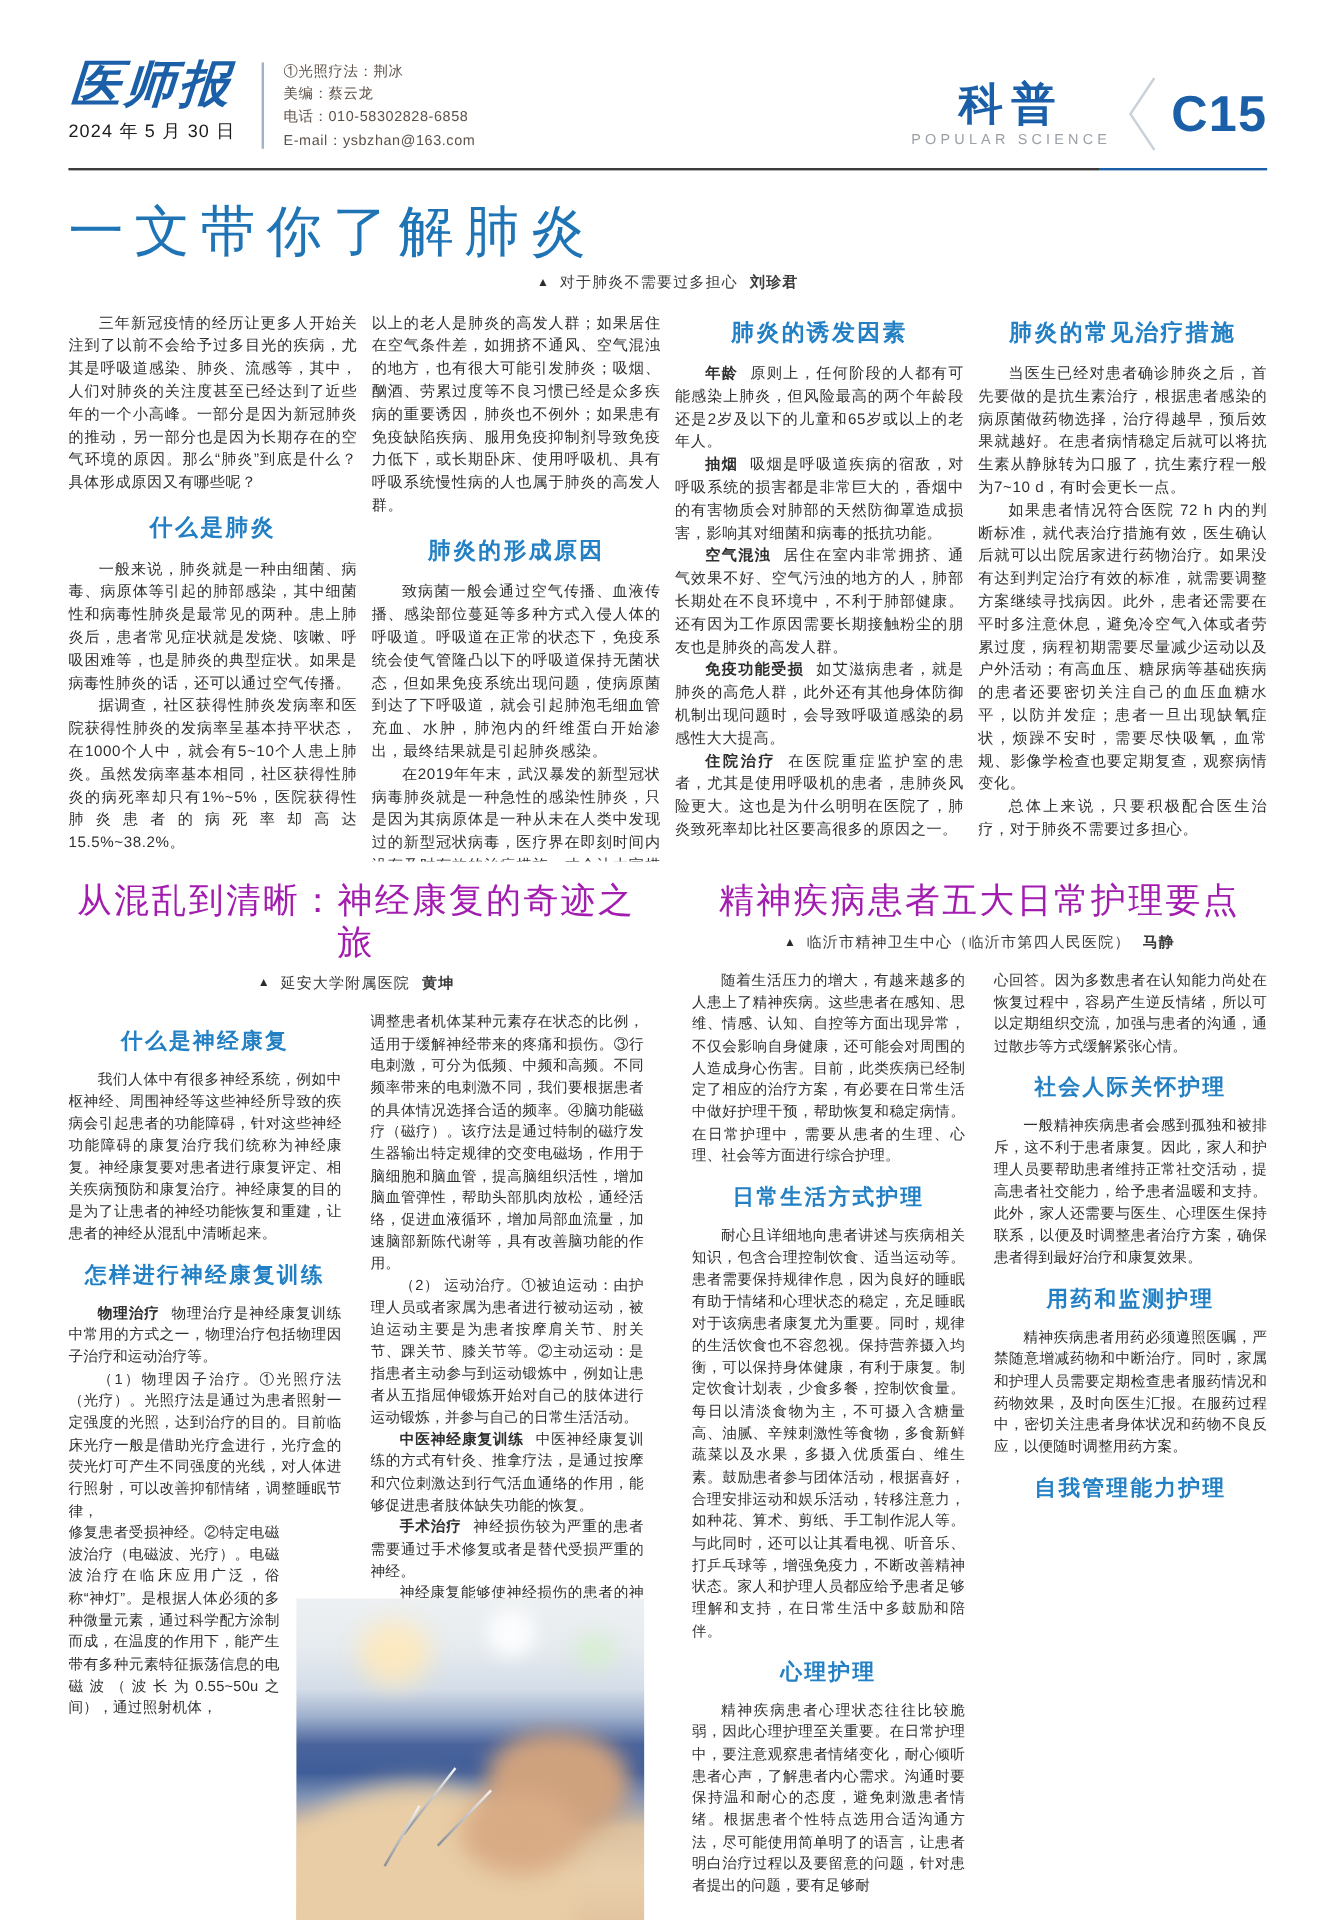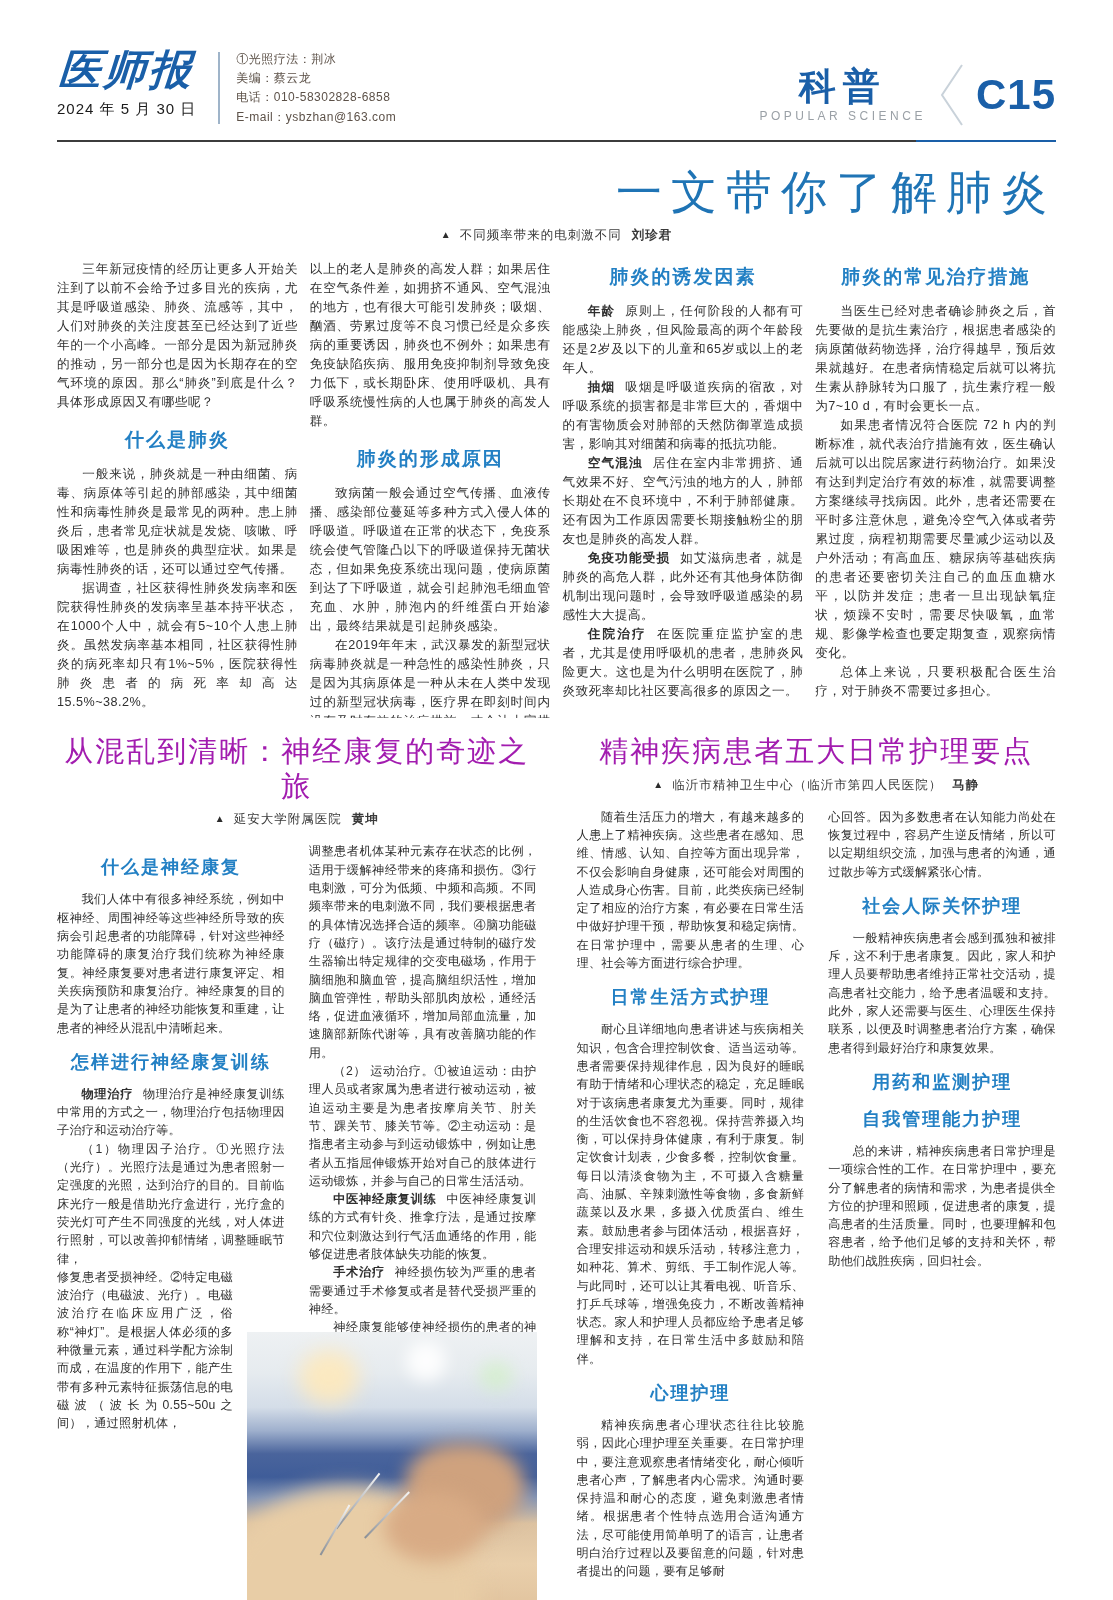--- a/index.html
+++ b/index.html
@@ -36,21 +36,21 @@
   p.bp { margin:0; text-align:justify; text-justify:inter-ideograph; text-indent:2em; }
   p.cont { text-indent:0; }
   .sec-h { color:#2380c4; font-weight:bold; text-align:center; letter-spacing:2px; }
   .lead { font-weight:bold; margin-right:0.8em; }
   .byline { text-align:center; font-size:12.5px; color:#3a3a3a; margin-top:8px; letter-spacing:1px; }
   .byline .tri { font-size:10px; color:#2b2b2b; margin-right:8px; vertical-align:1px; }
   .byline .auth { font-weight:bold; margin-left:10px; }
 
   
   .t-title {
-    text-align:right; margin-top:24px;
+    text-align:left; margin-top:24px;
     font-size:46px; color:#1f74b5; letter-spacing:9px; font-weight:400; line-height:1.15;
   }
   .cols4 { display:flex; gap:12px; margin-top:16px; height:458px; overflow:hidden; }
   .cols4 .col { flex:1; min-width:0; }
   .t-art p.bp { font-size:12.6px; line-height:19px; letter-spacing:0.5px; }
   .t-art .sec-h { font-size:19px; margin:15px 0 12px; }
 
   
   .bottom { display:flex; gap:40px; margin-top:16px; }
   .b-article { flex:1; min-width:0; }
@@ -121,21 +121,21 @@
           <polyline points="26,3 6,33 26,63" fill="none" stroke="#c9d2da" stroke-width="2"></polyline>
         </svg>
         <div class="page-no">C15</div>
       </div>
     </div>
     <div class="header-rule"></div>
 
     <div class="t-art">
       <div class="t-title">一文带你了解肺炎</div>
       <div class="byline">
-        <span class="tri">▲</span><span>不同频率带来的电刺激不同</span><span class="auth">刘珍君</span>
+        <span class="tri">▲</span><span>对于肺炎不需要过多担心</span><span class="auth">刘珍君</span>
       </div>
 
       <div class="cols4">
         <div class="col">
           <p class="bp">三年新冠疫情的经历让更多人开始关注到了以前不会给予过多目光的疾病，尤其是呼吸道感染、肺炎、流感等，其中，人们对肺炎的关注度甚至已经达到了近些年的一个小高峰。一部分是因为新冠肺炎的推动，另一部分也是因为长期存在的空气环境的原因。那么“肺炎”到底是什么？具体形成原因又有哪些呢？</p>
           <div class="sec-h">什么是肺炎</div>
           <p class="bp">一般来说，肺炎就是一种由细菌、病毒、病原体等引起的肺部感染，其中细菌性和病毒性肺炎是最常见的两种。患上肺炎后，患者常见症状就是发烧、咳嗽、呼吸困难等，也是肺炎的典型症状。如果是病毒性肺炎的话，还可以通过空气传播。</p>
           <p class="bp">据调查，社区获得性肺炎发病率和医院获得性肺炎的发病率呈基本持平状态，在1000个人中，就会有5~10个人患上肺炎。虽然发病率基本相同，社区获得性肺炎的病死率却只有1%~5%，医院获得性肺炎患者的病死率却高达15.5%~38.2%。</p>
 
         </div>
@@ -212,21 +212,21 @@
             <div class="sec-h">日常生活方式护理</div>
             <p class="bp">耐心且详细地向患者讲述与疾病相关知识，包含合理控制饮食、适当运动等。患者需要保持规律作息，因为良好的睡眠有助于情绪和心理状态的稳定，充足睡眠对于该病患者康复尤为重要。同时，规律的生活饮食也不容忽视。保持营养摄入均衡，可以保持身体健康，有利于康复。制定饮食计划表，少食多餐，控制饮食量。每日以清淡食物为主，不可摄入含糖量高、油腻、辛辣刺激性等食物，多食新鲜蔬菜以及水果，多摄入优质蛋白、维生素。鼓励患者参与团体活动，根据喜好，合理安排运动和娱乐活动，转移注意力，如种花、算术、剪纸、手工制作泥人等。与此同时，还可以让其看电视、听音乐、打乒乓球等，增强免疫力，不断改善精神状态。家人和护理人员都应给予患者足够理解和支持，在日常生活中多鼓励和陪伴。</p>
             <div class="sec-h">心理护理</div>
             <p class="bp">精神疾病患者心理状态往往比较脆弱，因此心理护理至关重要。在日常护理中，要注意观察患者情绪变化，耐心倾听患者心声，了解患者内心需求。沟通时要保持温和耐心的态度，避免刺激患者情绪。根据患者个性特点选用合适沟通方法，尽可能使用简单明了的语言，让患者明白治疗过程以及要留意的问题，针对患者提出的问题，要有足够耐</p>
           </div>
           <div class="col">
             <p class="bp cont">心回答。因为多数患者在认知能力尚处在恢复过程中，容易产生逆反情绪，所以可以定期组织交流，加强与患者的沟通，通过散步等方式缓解紧张心情。</p>
             <div class="sec-h">社会人际关怀护理</div>
             <p class="bp">一般精神疾病患者会感到孤独和被排斥，这不利于患者康复。因此，家人和护理人员要帮助患者维持正常社交活动，提高患者社交能力，给予患者温暖和支持。此外，家人还需要与医生、心理医生保持联系，以便及时调整患者治疗方案，确保患者得到最好治疗和康复效果。</p>
             <div class="sec-h">用药和监测护理</div>
+            <p class="bp">精神疾病患者用药必须遵照医嘱，严禁随意增减药物和中断治疗。同时，家属和护理人员需要定期检查患者服药情况和药物效果，及时向医生汇报。在服药过程中，密切关注患者身体状况和药物不良反应，以便随时调整用药方案。</p>
             <div class="sec-h">自我管理能力护理</div>
-            <p class="bp">总的来讲，精神疾病患者日常护理是一项综合性的工作。在日常护理中，要充分了解患者的病情和需求，为患者提供全方位的护理和照顾，促进患者的康复，提高患者的生活质量。同时，也要理解和包容患者，给予他们足够的支持和关怀，帮助他们战胜疾病，回归社会。</p>
           </div>
         </div>
       </div>
 
     </div>
   </div>
 </div>
 
 </body></html>

